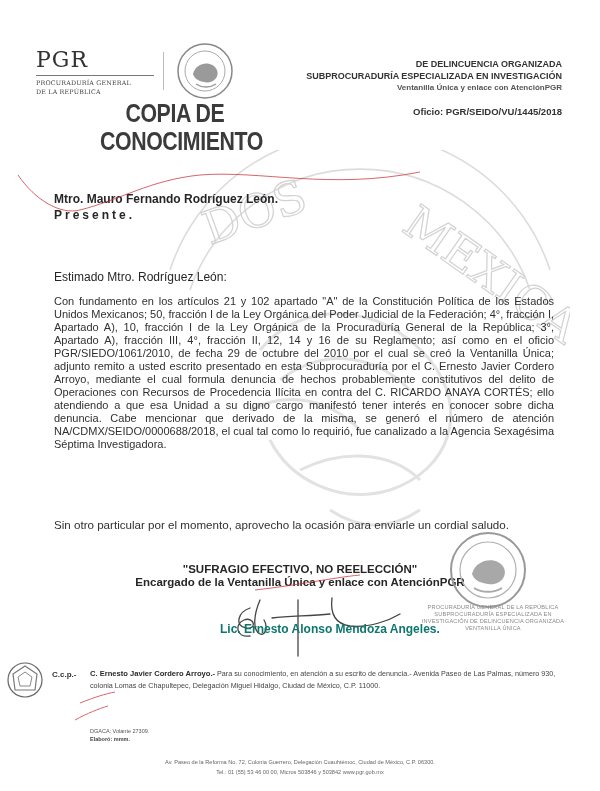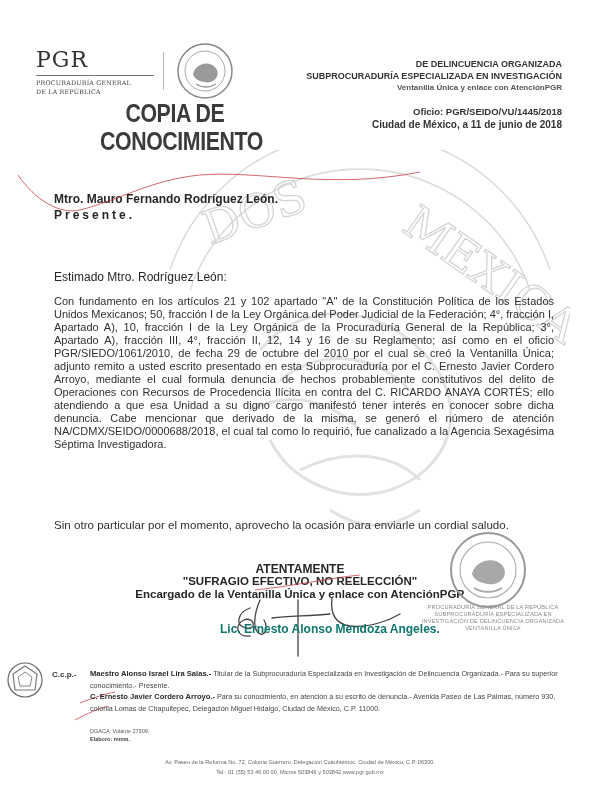--- a/index.html
+++ b/index.html
@@ -86,34 +86,32 @@
 <div class="abs stamp">
   <div class="l1">COPIA DE</div>
   <div class="l2">CONOCIMIENTO</div>
 </div>
 
 <div class="abs hdr-right">
   <div class="t1">DE DELINCUENCIA ORGANIZADA</div>
   <div class="t1">SUBPROCURADURÍA ESPECIALIZADA EN INVESTIGACIÓN</div>
   <div class="t2">Ventanilla Única y enlace con AtenciónPGR</div>
   <div class="oficio">Oficio: PGR/SEIDO/VU/1445/2018</div>
-  <div class="date">Ciudad de México, a 11 de junio de 2018</div>
 </div>
 
 <div class="abs addressee">
   <div>Mtro. Mauro Fernando Rodríguez León.</div>
   <div class="presente">Presente.</div>
 </div>
 
 <div class="abs greeting">Estimado Mtro. Rodríguez León:</div>
 <div class="abs body-text">Con fundamento en los artículos 21 y 102 apartado "A" de la Constitución Política de los Estados Unidos Mexicanos; 50, fracción I de la Ley Orgánica del Poder Judicial de la Federación; 4°, fracción I, Apartado A), 10, fracción I de la Ley Orgánica de la Procuraduría General de la República; 3°, Apartado A), fracción III, 4°, fracción II, 12, 14 y 16 de su Reglamento; así como en el oficio PGR/SIEDO/1061/2010, de fecha 29 de octubre del 2010 por el cual se creó la Ventanilla Única; adjunto remito a usted escrito presentado en esta Subprocuraduría por el C. Ernesto Javier Cordero Arroyo, mediante el cual formula denuncia de hechos probablemente constitutivos del delito de Operaciones con Recursos de Procedencia Ilícita en contra del C. RICARDO ANAYA CORTÉS; ello atendiendo a que esa Unidad a su digno cargo manifestó tener interés en conocer sobre dicha denuncia. Cabe mencionar que derivado de la misma, se generó el número de atención NA/CDMX/SEIDO/0000688/2018, el cual tal como lo requirió, fue canalizado a la Agencia Sexagésima Séptima Investigadora.</div>
 <div class="abs closing">Sin otro particular por el momento, aprovecho la ocasión para enviarle un cordial saludo.</div>
 
 <div class="abs sign-block">
-  <div class="a">ATENTAMENTE</div>
   <div class="b">"SUFRAGIO EFECTIVO, NO REELECCIÓN"</div>
   <div class="c">Encargado de la Ventanilla Única y enlace con AtenciónPGR</div>
 </div>
 
 <svg class="abs seal-stamp" viewBox="0 0 80 80">
   <circle cx="40" cy="40" r="37" fill="none" stroke="#999" stroke-width="2"></circle>
   <circle cx="40" cy="40" r="28" fill="none" stroke="#b0b0b0" stroke-width="1.2"></circle>
   <path d="M 24 44 C 28 28, 50 26, 56 38 C 60 48, 50 56, 40 54 C 32 53, 26 50, 24 44 Z" fill="#a8a8a8"></path>
   <path d="M 26 58 C 34 63, 46 63, 54 58" fill="none" stroke="#aaa" stroke-width="2"></path>
 </svg>
@@ -146,23 +144,20 @@
 </svg>
 
 <svg class="abs ccp-logo" viewBox="0 0 40 40">
   <circle cx="20" cy="20" r="17" fill="none" stroke="#666" stroke-width="1.2"></circle>
   <polygon points="20,6 32,14 30,30 10,30 8,14" fill="none" stroke="#777" stroke-width="1.2"></polygon>
   <polygon points="20,12 27,17 25,26 15,26 13,17" fill="none" stroke="#888" stroke-width="1"></polygon>
 </svg>
 <div class="abs ccp-label">C.c.p.-</div>
 <div class="abs ccp-list">
   <div>
-    <b>Maestro Alonso Israel Lira Salas.-</b><span> Titular de la Subprocuraduría Especializada en Investigación de Delincuencia Organizada.- Para su superior conocimiento.- Presente.</span>
-  </div>
-  <div>
     <b>C. Ernesto Javier Cordero Arroyo.-</b><span> Para su conocimiento, en atención a su escrito de denuncia.- Avenida Paseo de Las Palmas, número 930, colonia Lomas de Chapultepec, Delegación Miguel Hidalgo, Ciudad de México, C.P. 11000.</span>
   </div>
 </div>
 <div class="abs dgaca">DGACA: Volante 27309.</div>
 <div class="abs elaboro">Elaboró: mmm.</div>
 
 <div class="abs footer">
   <div>Av. Paseo de la Reforma No. 72, Colonia Guerrero, Delegación Cuauhtémoc, Ciudad de México, C.P. 06300.</div>
   <div>Tel.: 01 (55) 53 46 00 00, Micros 503846 y 503842 www.pgr.gob.mx</div>
 </div>

